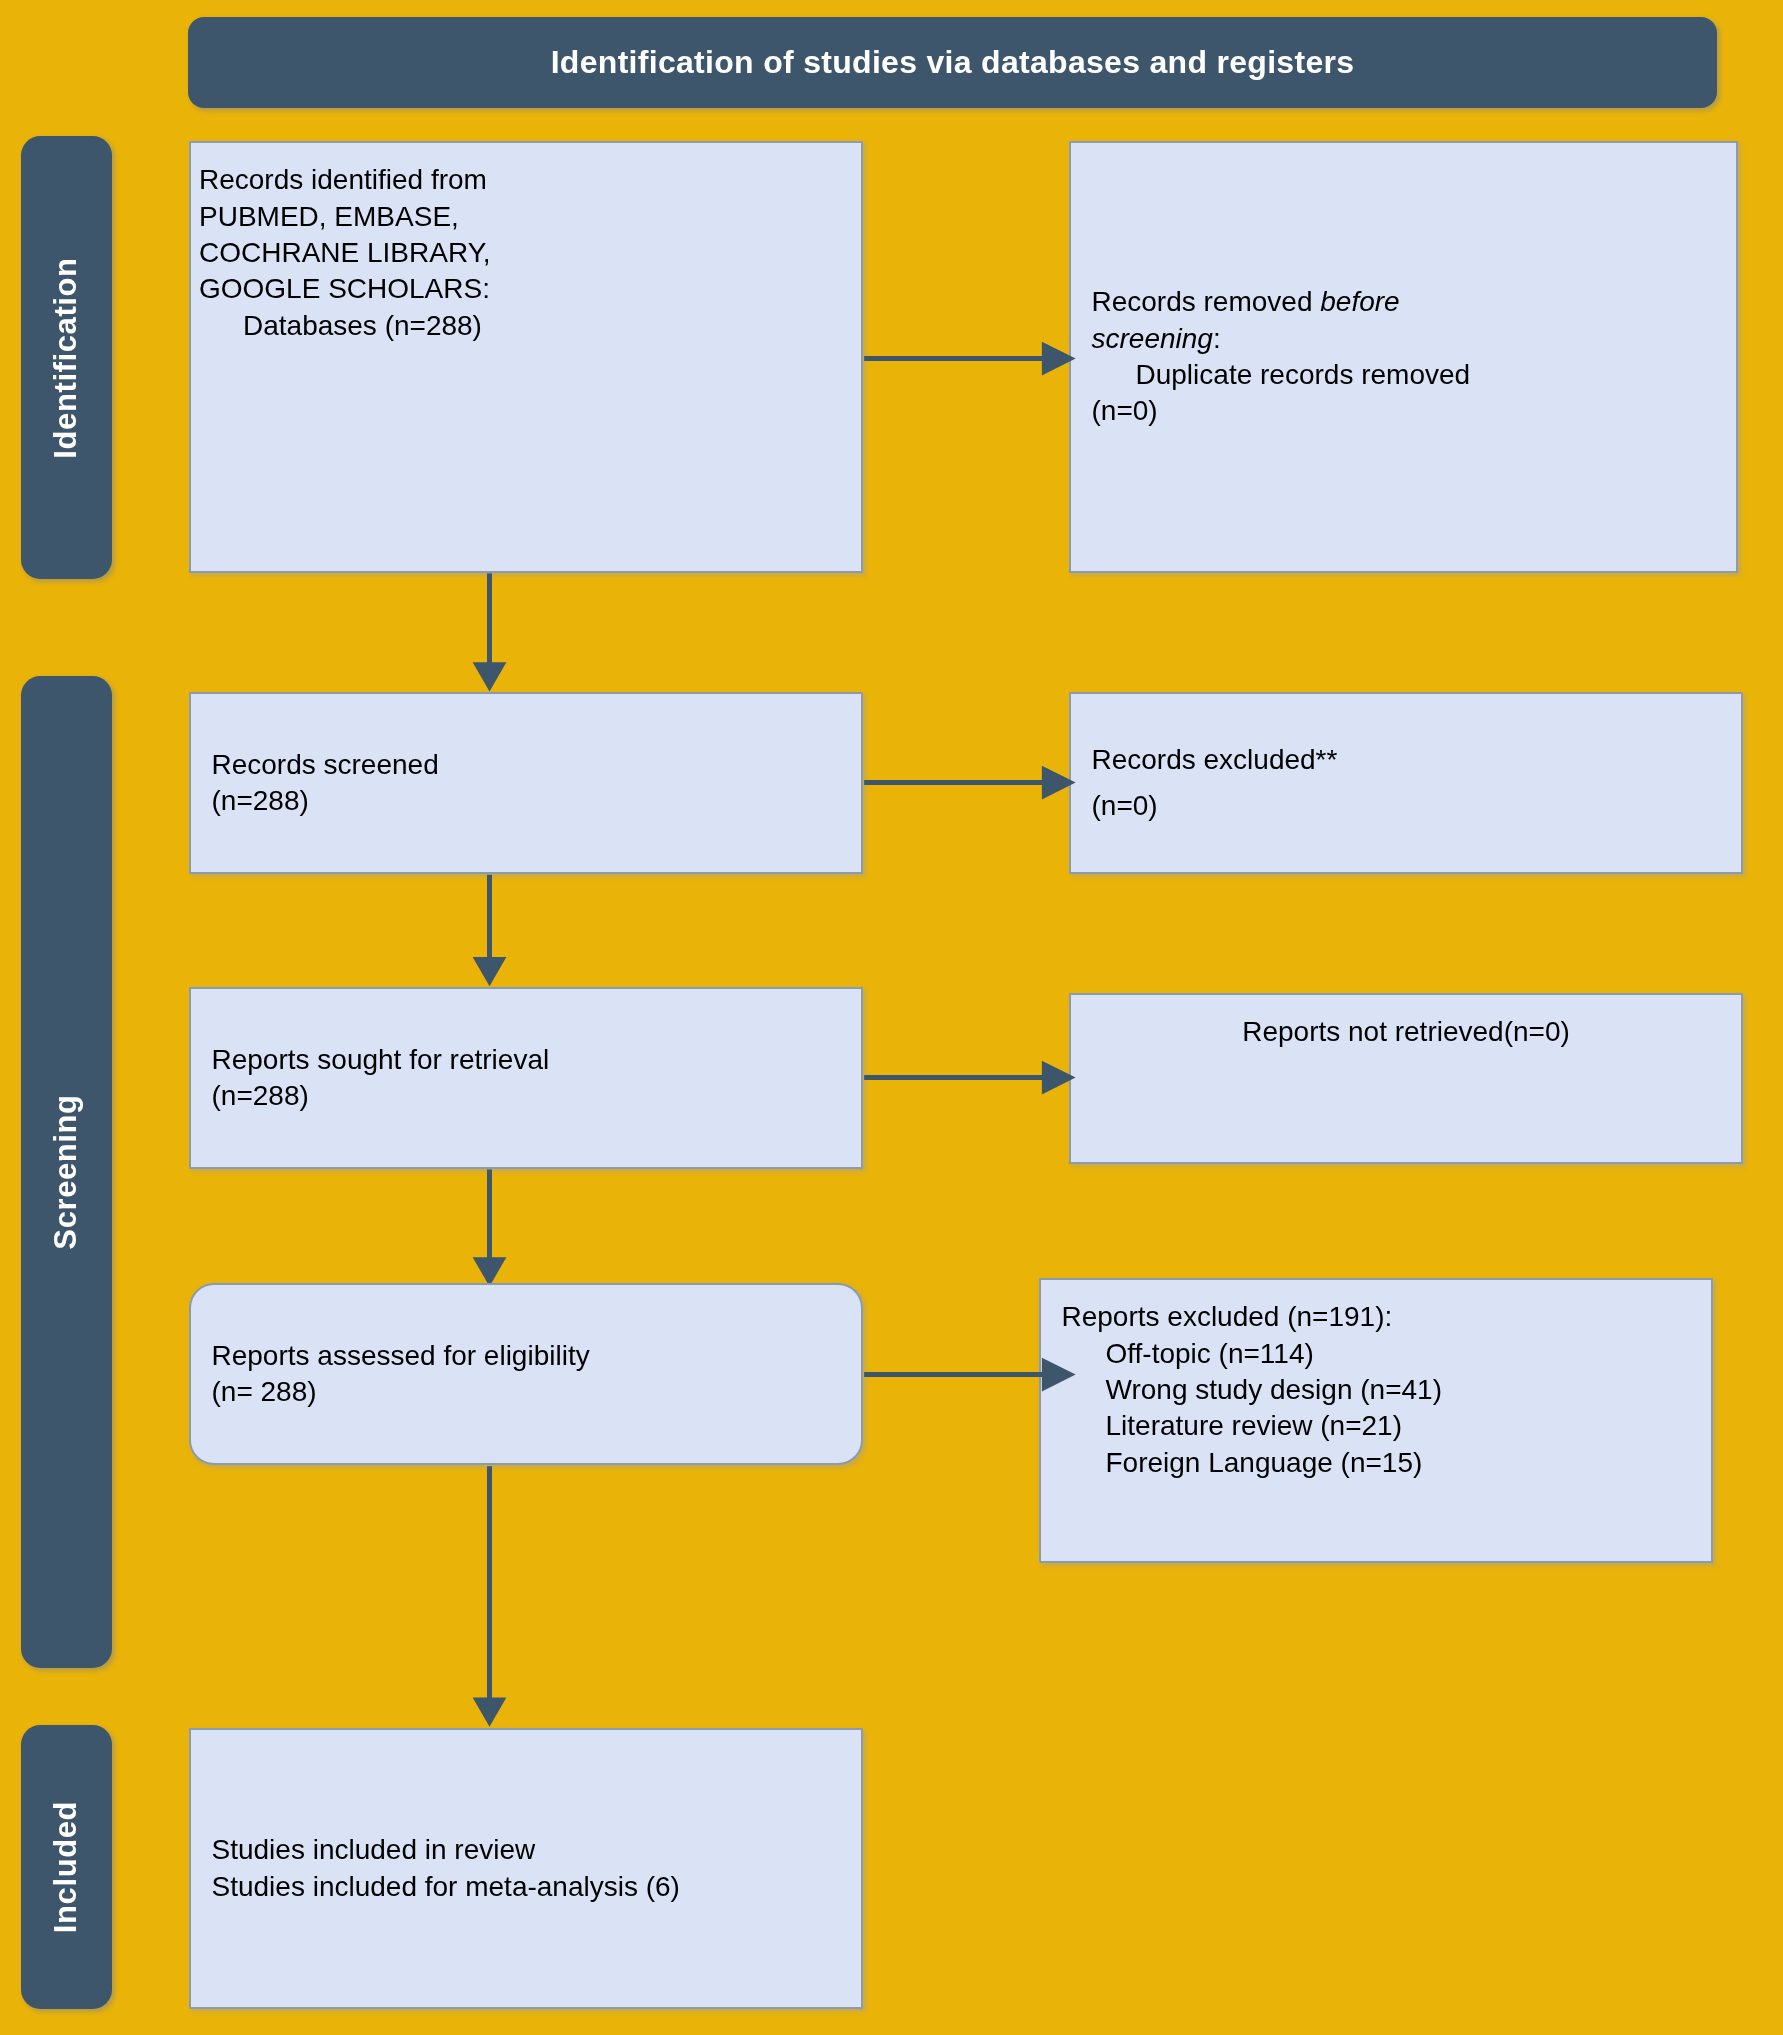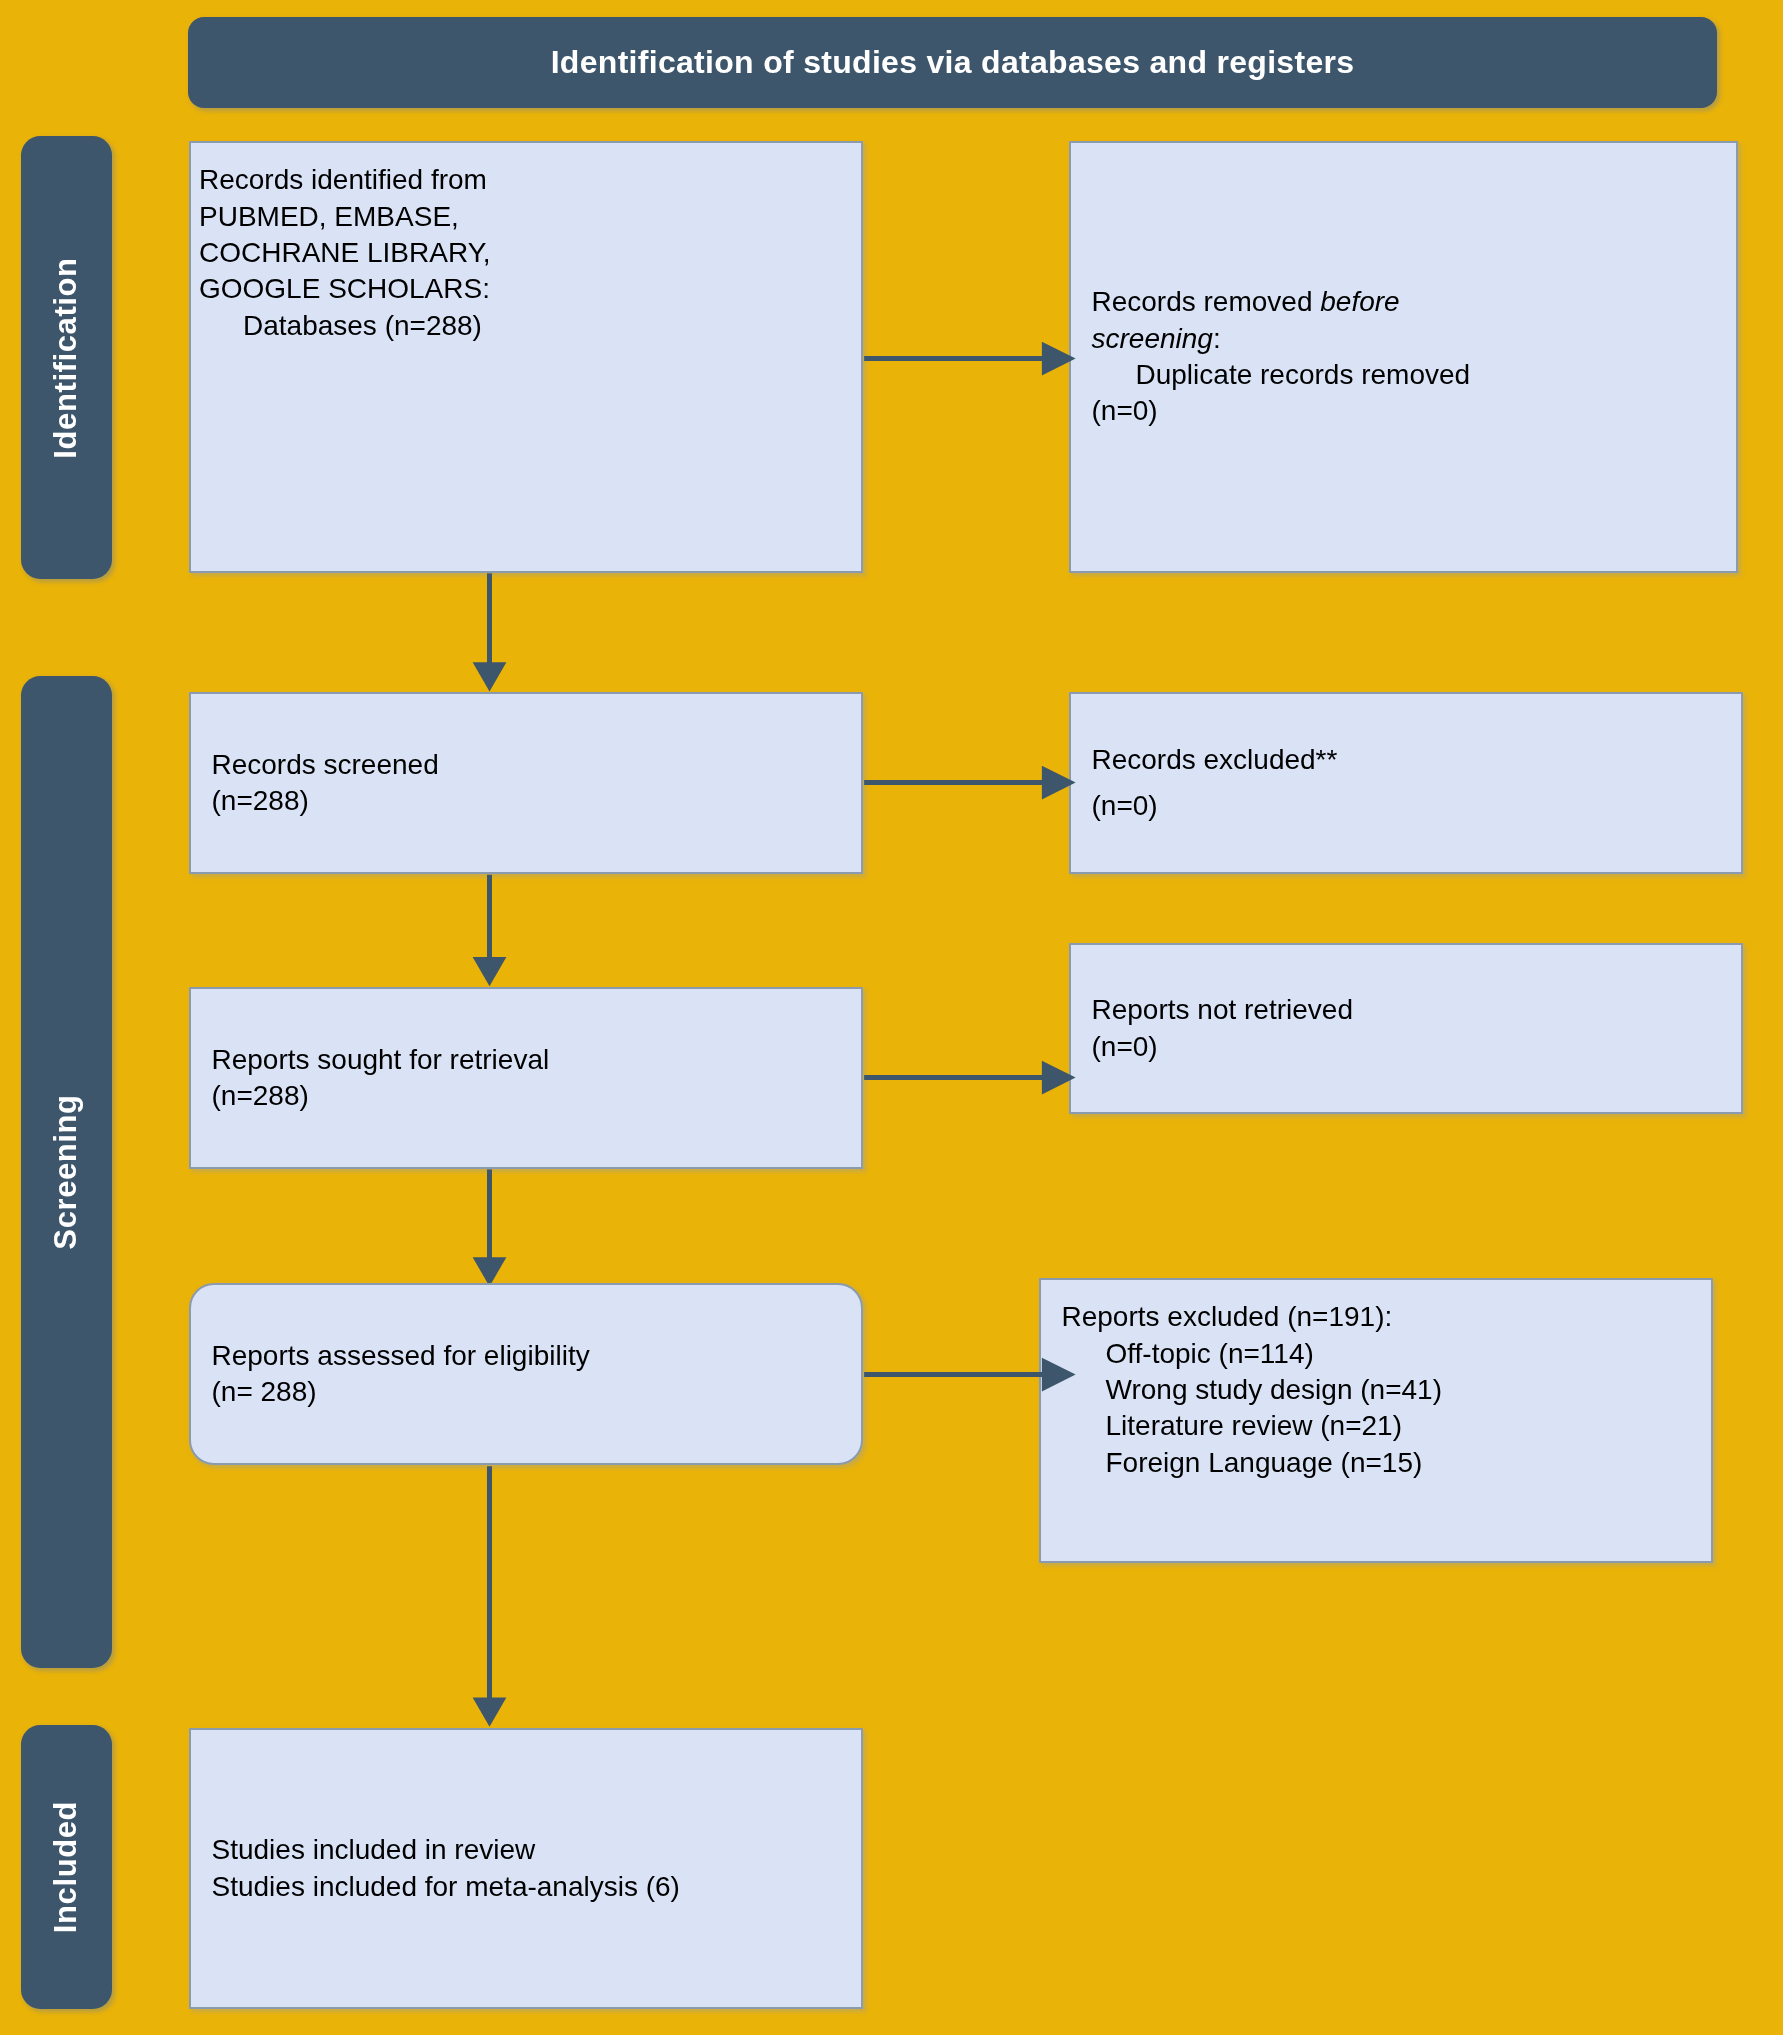--- a/index.html
+++ b/index.html
@@ -155,21 +155,21 @@
       <line x1="40" y1="0" x2="40" y2="150" stroke="#3d566b" stroke-width="9"></line>
       <polygon points="10,146 70,146 40,198" fill="#3d566b"></polygon>
     </svg>
   </div>
 
   <div class="pbox" style="left:189px; top:987px; width:674px; height:182px; display:flex; flex-direction:column; justify-content:center;">
     <div class="line">Reports sought for retrieval</div>
     <div class="line">(n=288)</div>
   </div>
 
-  <div class="pbox" style="left:1069px; top:943px; width:674px; height:171px; display:flex; flex-direction:column; justify-content:center;">
+  <div class="pbox" style="left:1069px; top:993px; width:674px; height:171px; display:flex; flex-direction:row; justify-content:center;">
     <div class="line">Reports not retrieved</div>
     <div class="line">(n=0)</div>
   </div>
 
   <div class="conn" style="left:863px; top:1055px; width:216px; height:45px;">
     <svg width="216" height="45" viewBox="0 0 380 80">
       <line x1="0" y1="40" x2="320" y2="40" stroke="#3d566b" stroke-width="9"></line>
       <polygon points="316,10 376,40 316,70" fill="#3d566b"></polygon>
     </svg>
   </div>

